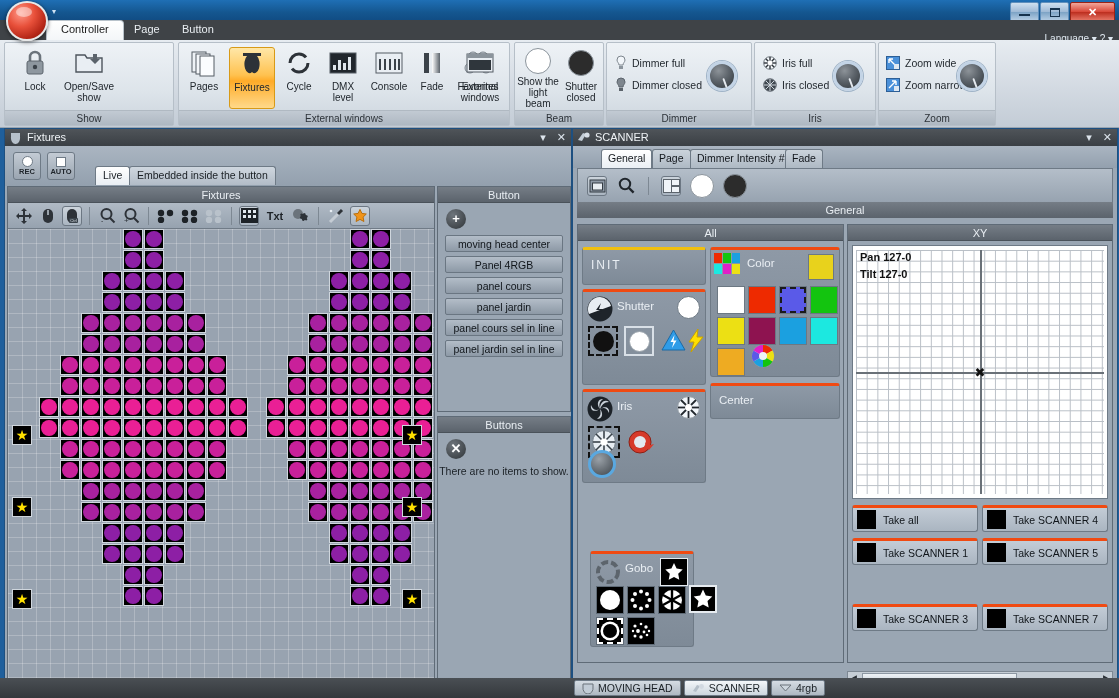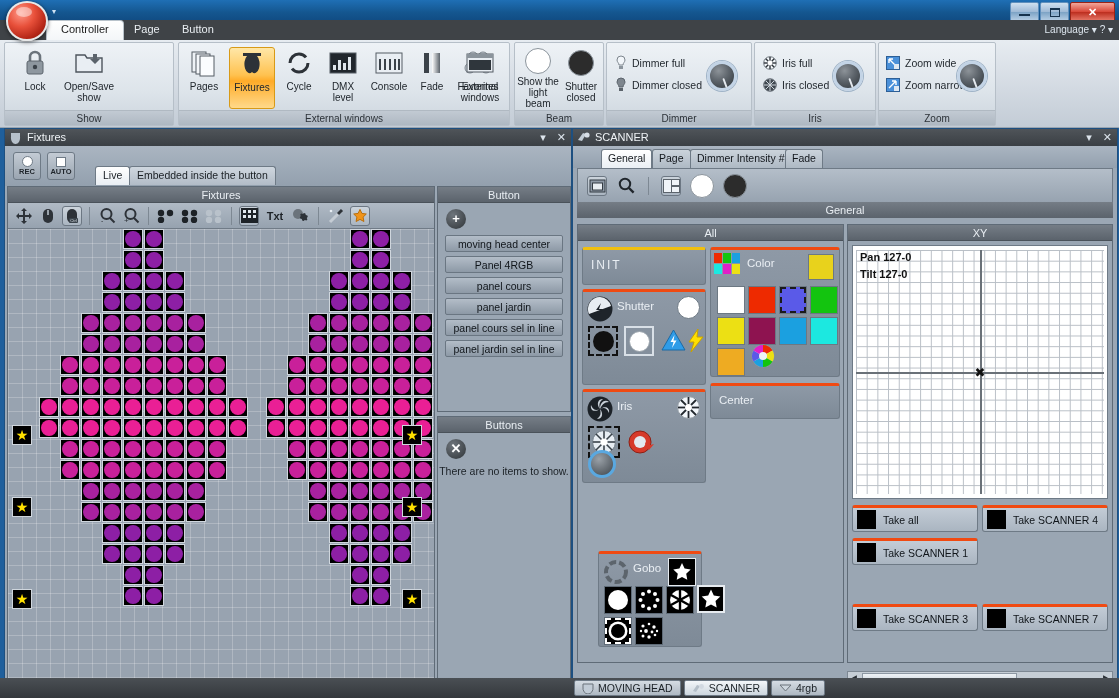--- a/index.html
+++ b/index.html
@@ -57,21 +57,21 @@
   .rtab{
     position:absolute; top:0; height:20px; padding:3px 14px 0 14px;
     font-size:11px; color:#e9eef2; cursor:default;
   }
   .rtab.active{
     background:linear-gradient(180deg,#ffffff 0%,#f3f6f8 100%);
     color:#1a1a1a; border-radius:4px 4px 0 0;
     border:1px solid #b9c3cb; border-bottom:none; padding-top:2px;
   }
   .lang{
-    position:absolute; right:6px; top:4px; font-size:10px; color:#dde6ee;
+    position:absolute; right:6px; top:13px; font-size:10px; color:#dde6ee;
   }
 
   .ribbon{
     position:absolute; left:0; top:40px; width:1119px; height:88px;
     background:linear-gradient(180deg,#e7ecf1 0%,#d3dae2 55%,#c3ccd6 100%);
     border-bottom:1px solid #9aa5b0;
   }
   .rgroup{
     position:absolute; top:2px; height:84px;
     background:linear-gradient(180deg,#eef2f6 0%,#dde4ea 60%,#ccd4dd 100%);
@@ -1414,21 +1414,21 @@
               <svg width="28" height="28" viewBox="0 0 28 28">
                   <circle cx="14" cy="14" r="11" fill="#d63a2a" stroke="#8d2015"></circle>
                   <circle cx="14" cy="14" r="6" fill="#e3e9ef"></circle>
                   <path d="M22 8 a11 11 0 0 1 2 9 l4-1 -5 6 -4-6 z" fill="#d63a2a"></path>
                 </svg>
             </span>
             <span style="position:absolute;left:5px;top:58px;width:28px;height:28px;border-radius:50%;background:radial-gradient(circle at 36% 28%,#9aa1a8,#3e454b);border:3px solid #5aa8e0;"></span>
           </div>
 
 
-          <div class="fx-card" style="left:20px; top:326px; width:104px; height:96px;">
+          <div class="fx-card" style="left:12px; top:326px; width:104px; height:96px;">
             <span style="position:absolute;left:5px;top:6px;">
               <svg width="24" height="24" viewBox="0 0 24 24">
                   <circle cx="12" cy="12" r="10" fill="none" stroke="#5c646c" stroke-width="4" stroke-dasharray="7 3"></circle>
                 </svg>
             </span>
             <div class="ttl" style="position:absolute;left:34px;top:8px;">Gobo</div>
             <span class="gobo" style="position:absolute;right:5px;top:4px;border:1px solid #e6ebf0;">
               <svg width="22" height="22" viewBox="0 0 22 22">
                   <path d="M11 2 l2.6 5.6 6.1 .8 -4.5 4.3 1.1 6.1 -5.3-2.9 -5.3 2.9 1.1-6.1 -4.5-4.3 6.1-.8z" fill="#fff"></path>
                 </svg>
@@ -1551,20 +1551,24 @@
             <span class="sw"></span>
             <span>Take all</span>
           </div>
           <div class="takebtn" style="left:134px; top:280px; width:126px;">
             <span class="sw"></span>
             <span>Take SCANNER  4</span>
           </div>
           <div class="takebtn" style="left:4px; top:313px; width:126px;">
             <span class="sw"></span>
             <span>Take SCANNER  1</span>
+          </div>
+          <div class="takebtn" style="left:134px; top:313px; width:126px;">
+            <span class="sw"></span>
+            <span>Take SCANNER  5</span>
           </div>
           <div class="takebtn" style="left:4px; top:379px; width:126px;">
             <span class="sw"></span>
             <span>Take SCANNER  3</span>
           </div>
           <div class="takebtn" style="left:134px; top:379px; width:126px;">
             <span class="sw"></span>
             <span>Take SCANNER  7</span>
           </div>
         </div>

